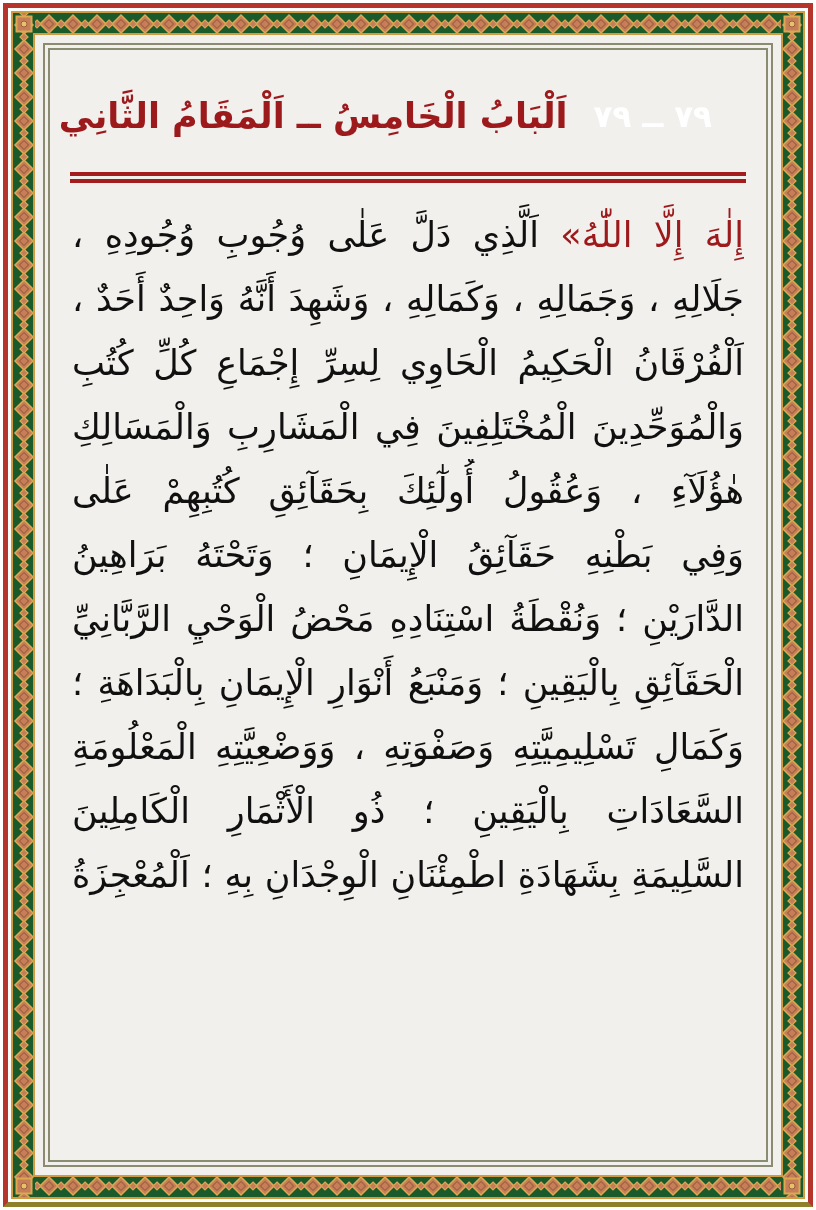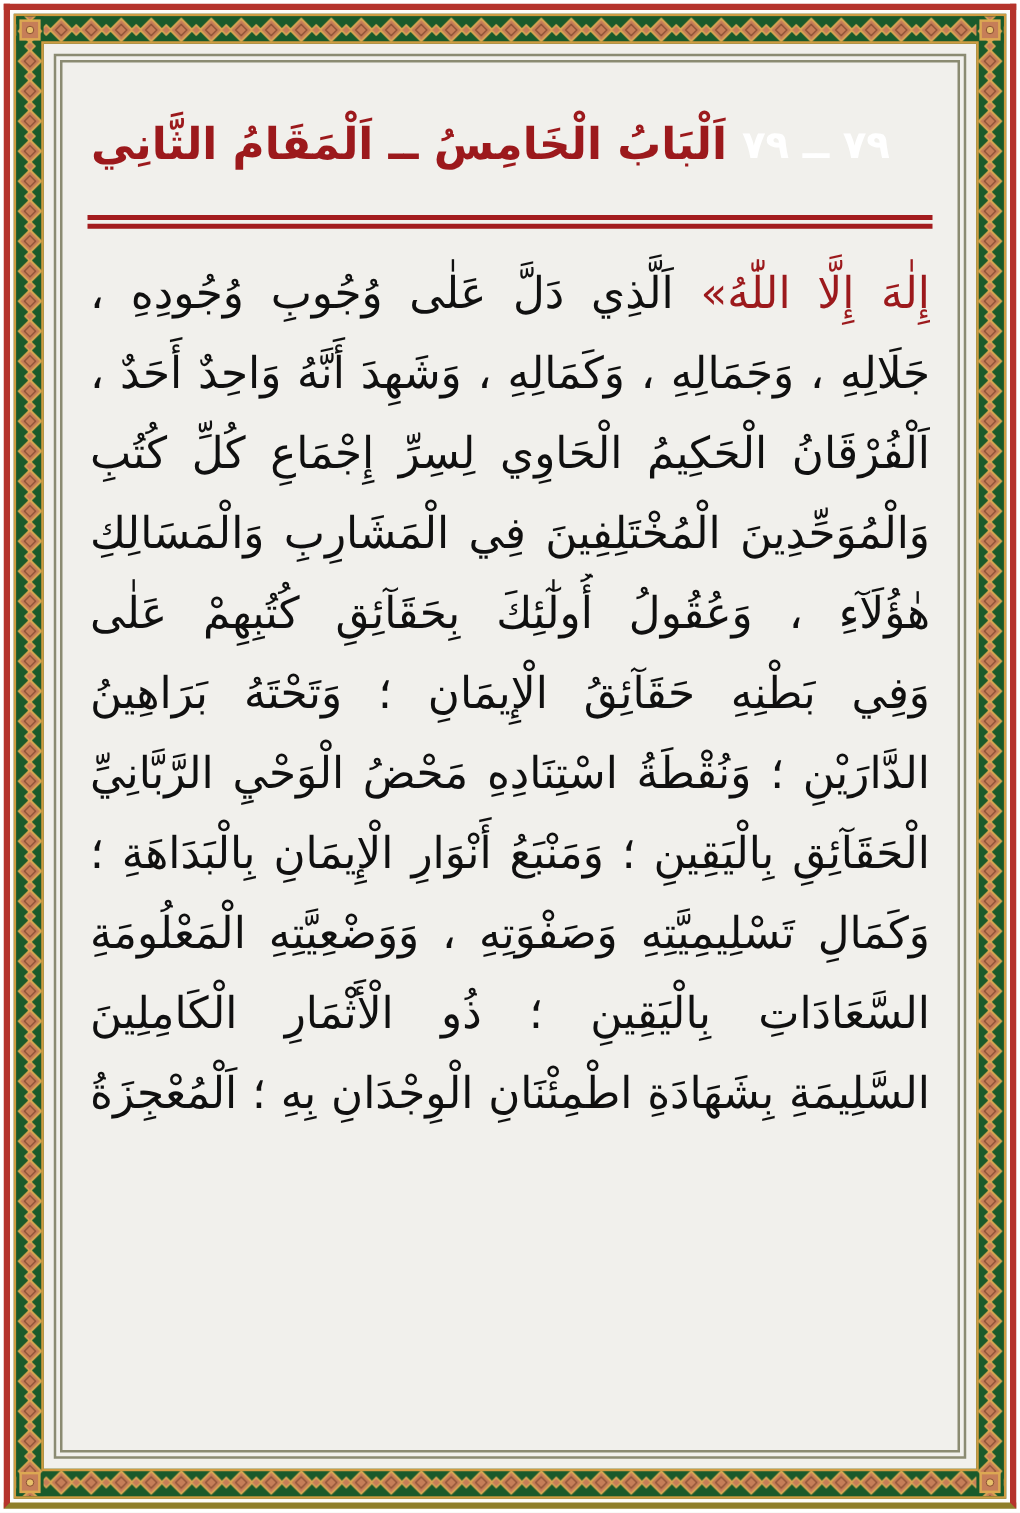--- a/index.html
+++ b/index.html
@@ -34,21 +34,21 @@
     box-sizing:border-box;width:100%;height:100%;
     border:2px solid #8b8b72;padding:3px;
   }
   .rule-frame-inner{
     box-sizing:border-box;width:100%;height:100%;
     border:2px solid #8b8b72;background:#f1f0ec;
     padding:18px 14px 8px 14px;overflow:hidden;
   }
   .header{
     direction:rtl;display:flex;align-items:center;
-    padding:6px 40px 4px 6px;gap:12px;height:84px;
+    padding:6px 40px 4px 6px;gap:26px;height:84px;
   }
   .ghost{
     color:#ffffff;font-size:31px;font-weight:bold;white-space:nowrap;
     letter-spacing:1px;flex:0 0 auto;
   }
   .title{
     color:#9c191c;font-size:35px;font-weight:bold;white-space:nowrap;
     flex:0 0 auto;
   }
   .double-rule{

